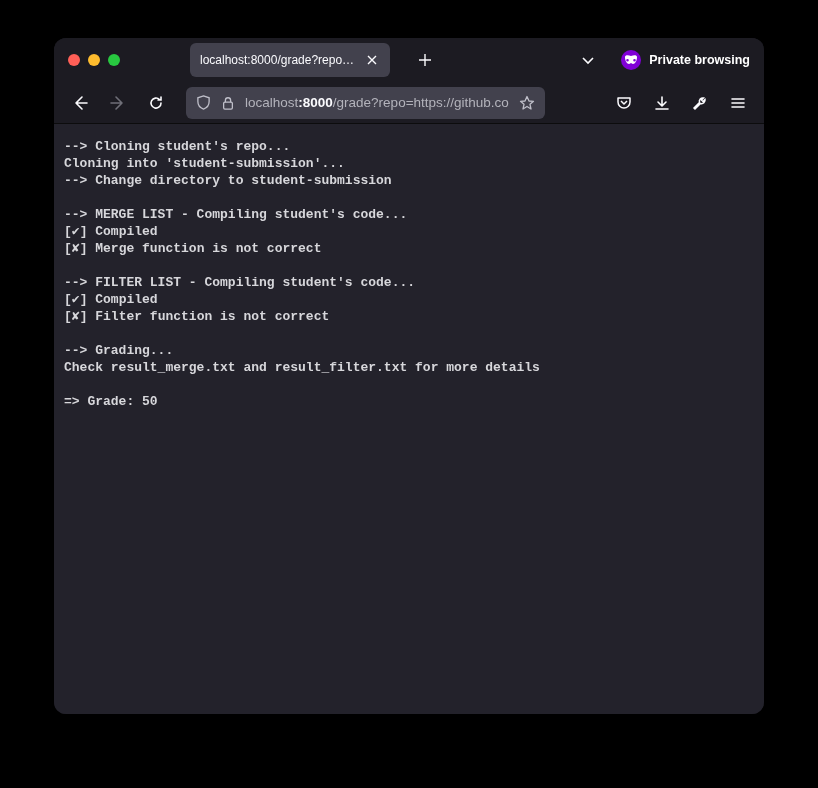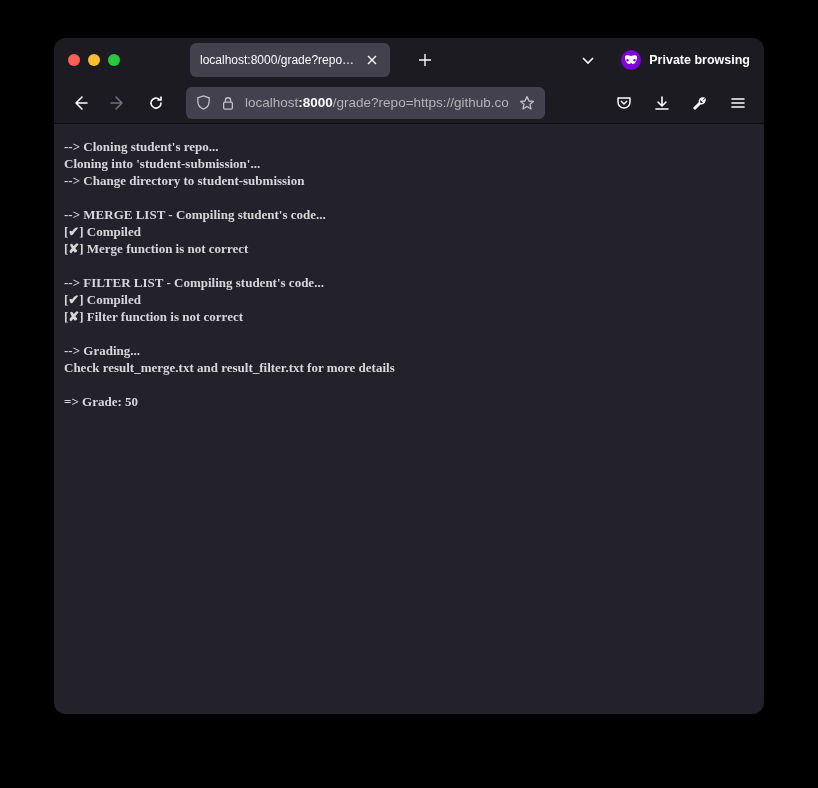--- a/index.html
+++ b/index.html
@@ -156,21 +156,21 @@
       color: #fbfbfe;
       font-weight: 600;
     }
     .url-proto, .url-path {
       color: #b3b3bb;
     }
     .content {
       background: #23222b;
       height: calc(100% - 86px);
       padding: 14px 10px;
-      font-family: Liberation Serif, serif;
+      font-family: Liberation Mono, monospace;
       font-size: 13px;
       line-height: 17px;
       color: #d7d7db;
       font-weight: 600;
       white-space: pre;
       overflow: auto;
     }
     svg { display: block; }
   </style>
 </head>

